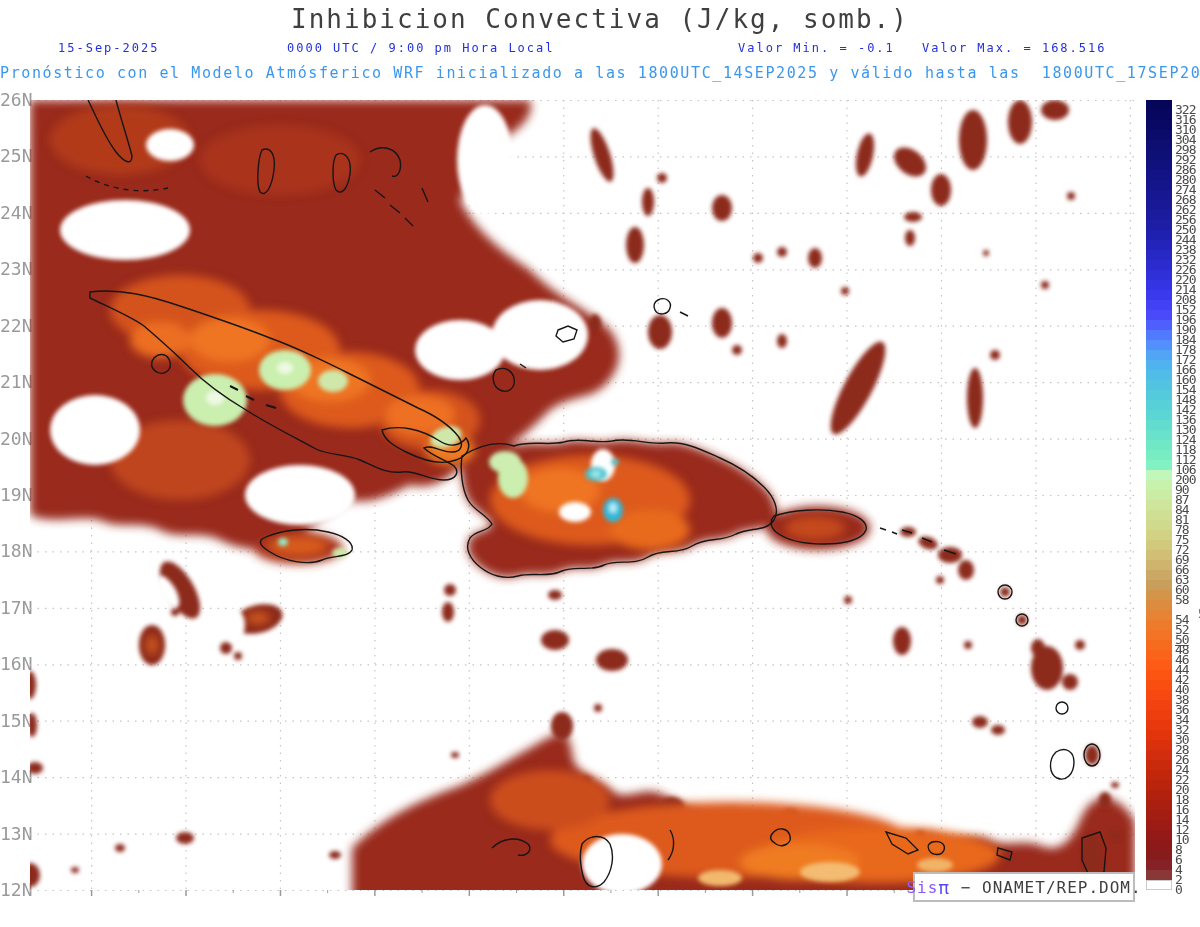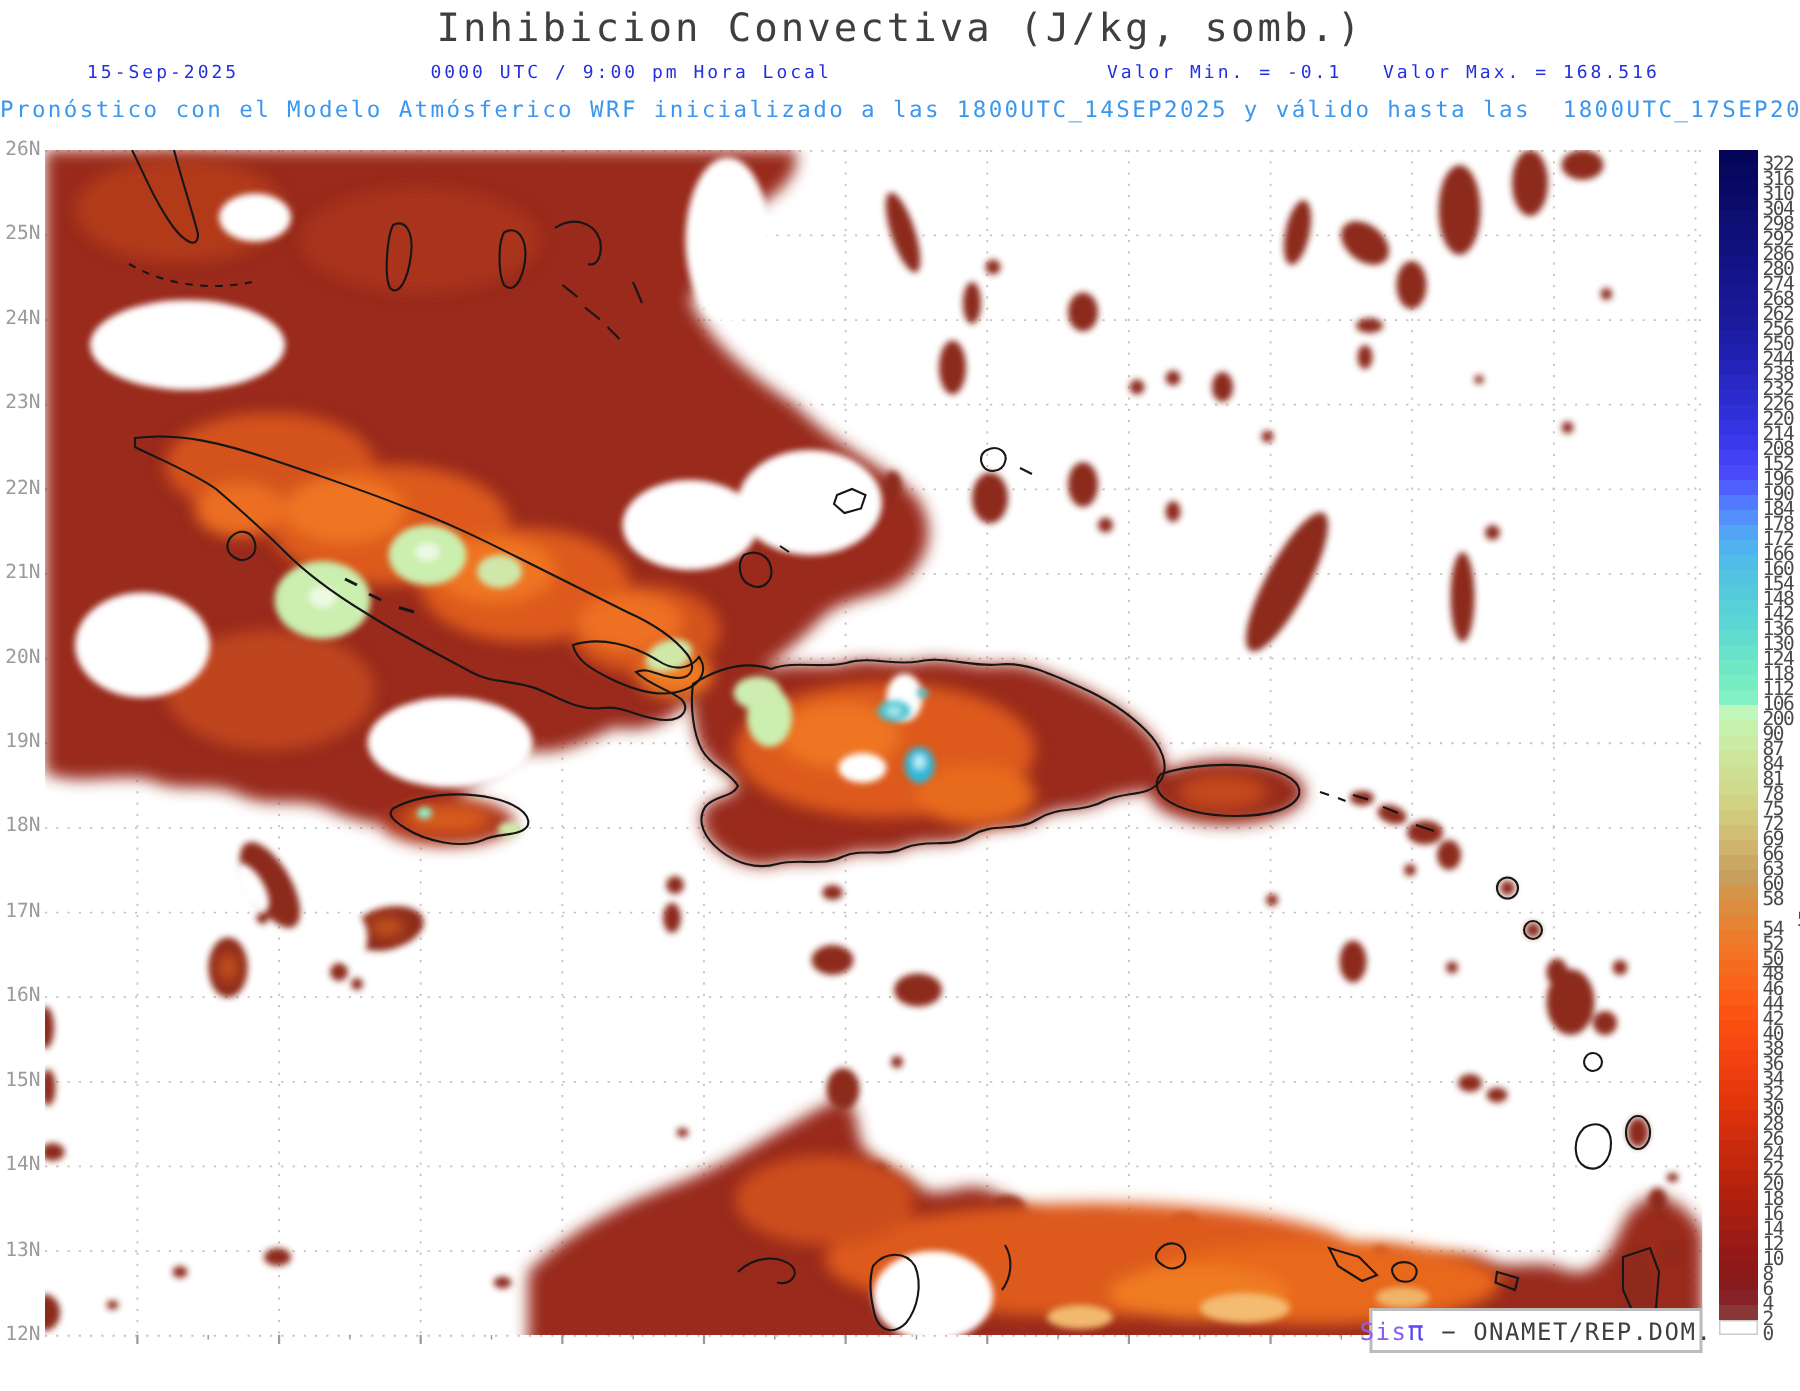--- a/index.html
+++ b/index.html
@@ -4,21 +4,21 @@
 <style>
   html,body{margin:0;padding:0;background:#fff;width:1200px;height:927px;overflow:hidden;
     font-family:"DejaVu Sans Mono","Liberation Mono",monospace;}
   .abs{position:absolute;}
   #stage{position:relative;width:1200px;height:927px;background:#fff;padding-left:43px;}
   #title{top:4px;left:0;width:1200px;text-align:center;font-size:26px;letter-spacing:2px;color:#3f3f3f;white-space:pre;}
   .h2{top:41px;font-size:12px;letter-spacing:2px;color:#2230dd;white-space:pre;}
   #forecast{top:64px;left:0;width:1185px;text-align:center;font-size:15px;letter-spacing:1.6px;color:#3b97ee;white-space:pre;}
   #maparea{left:30px;top:100px;width:1105px;height:800px;}
   #latlabels{left:0;top:100px;width:27px;height:800px;}
-  .lat{position:absolute;right:0;width:27px;text-align:right;font-size:13px;color:#9a9a9a;line-height:12px;height:12px;}
+  .lat{position:absolute;right:0;width:27px;text-align:right;font-size:18px;color:#9a9a9a;line-height:12px;height:12px;}
   #lonlabels{left:30px;top:901px;width:1140px;height:20px;}
   .lon{position:absolute;width:44px;text-align:center;font-size:13px;color:#9a9a9a;line-height:14px;}
   #colorbar{left:1146px;top:100px;width:74px;height:800px;}
   .cbcell{position:absolute;left:0;width:26px;height:10px;}
   .cblabel{position:absolute;left:29px;width:26px;height:12px;line-height:12px;font-size:13px;color:#4a4a4a;letter-spacing:-1px;}
   #attrib{left:913px;top:872px;width:218px;height:26px;background:#fff;border:2px solid #bcbcbc;
     display:flex;align-items:center;justify-content:center;font-size:16px;letter-spacing:1px;white-space:pre;z-index:5;}
   #attrib .sis{color:#8b5cf6;}
   #attrib .pi{color:#5a48f0;font-size:18px;}
   #attrib .rest{color:#3e3e3e;}

